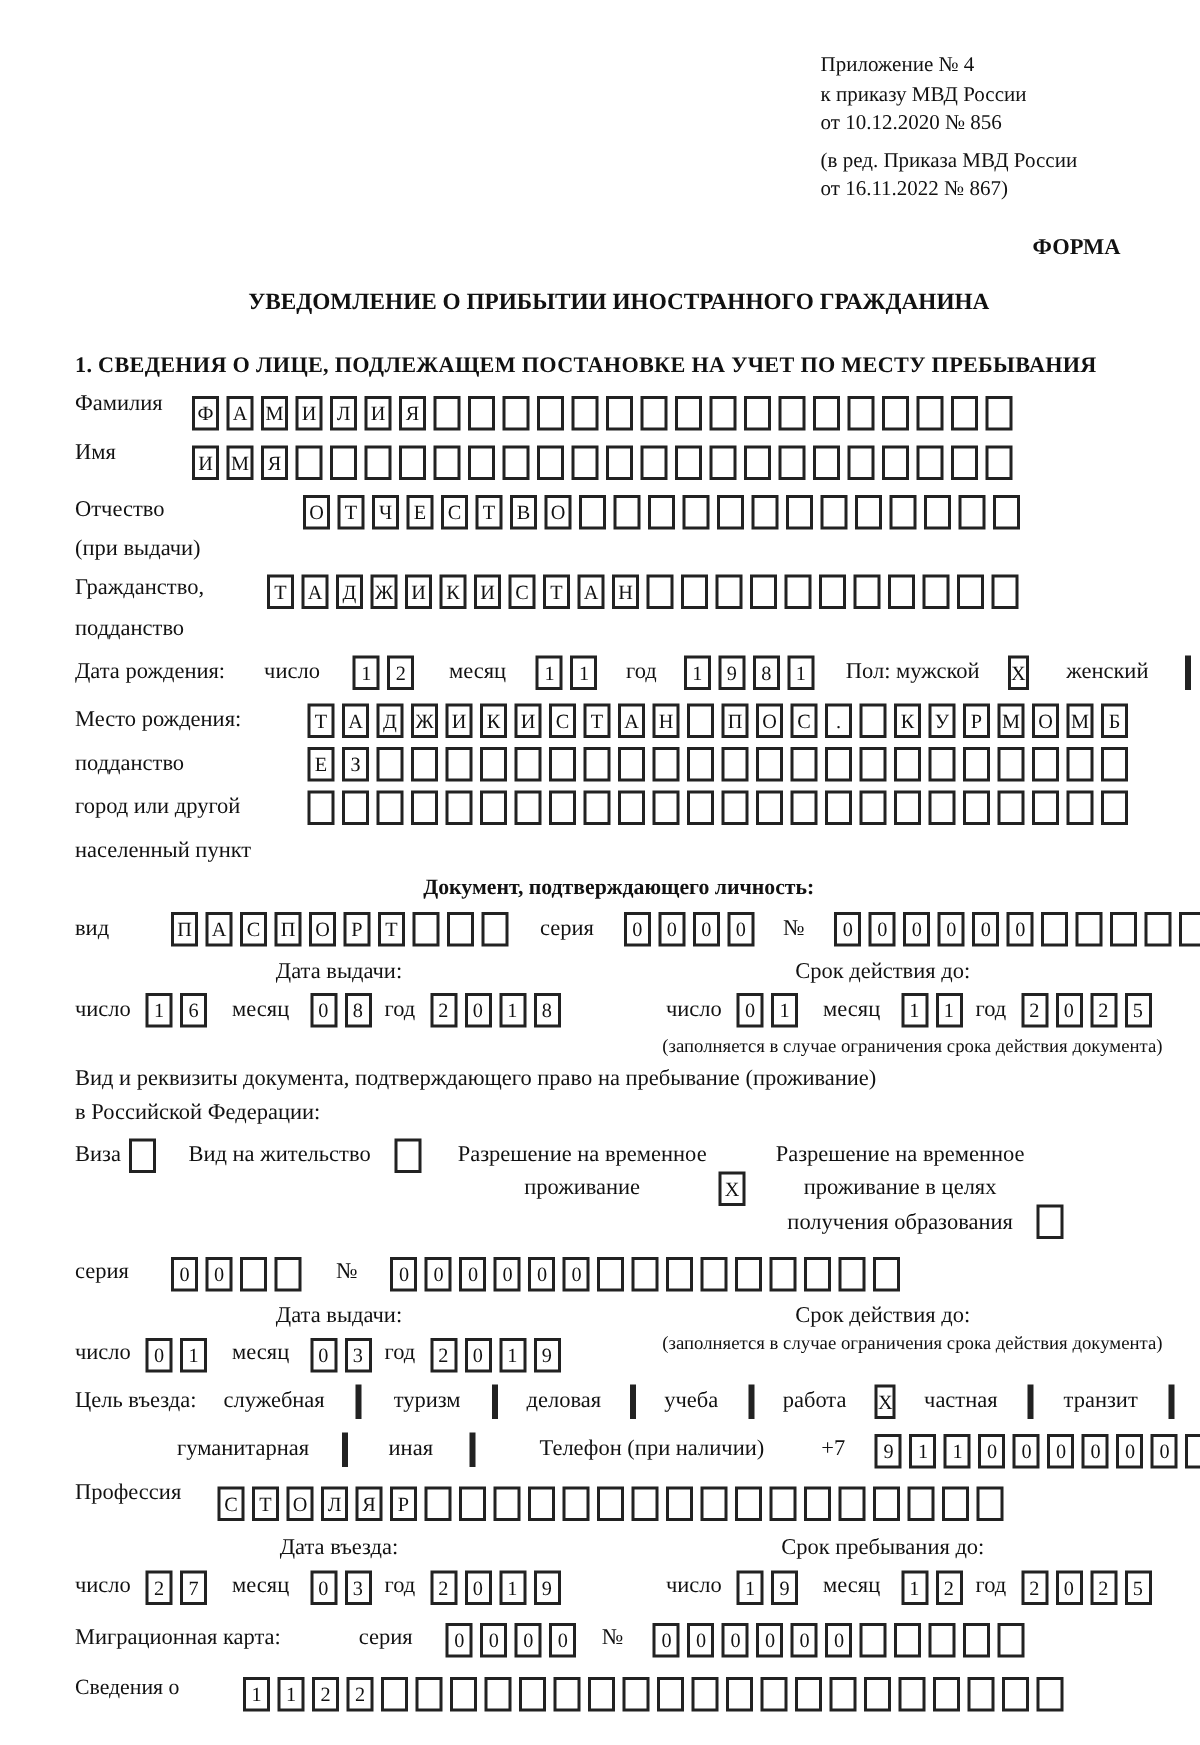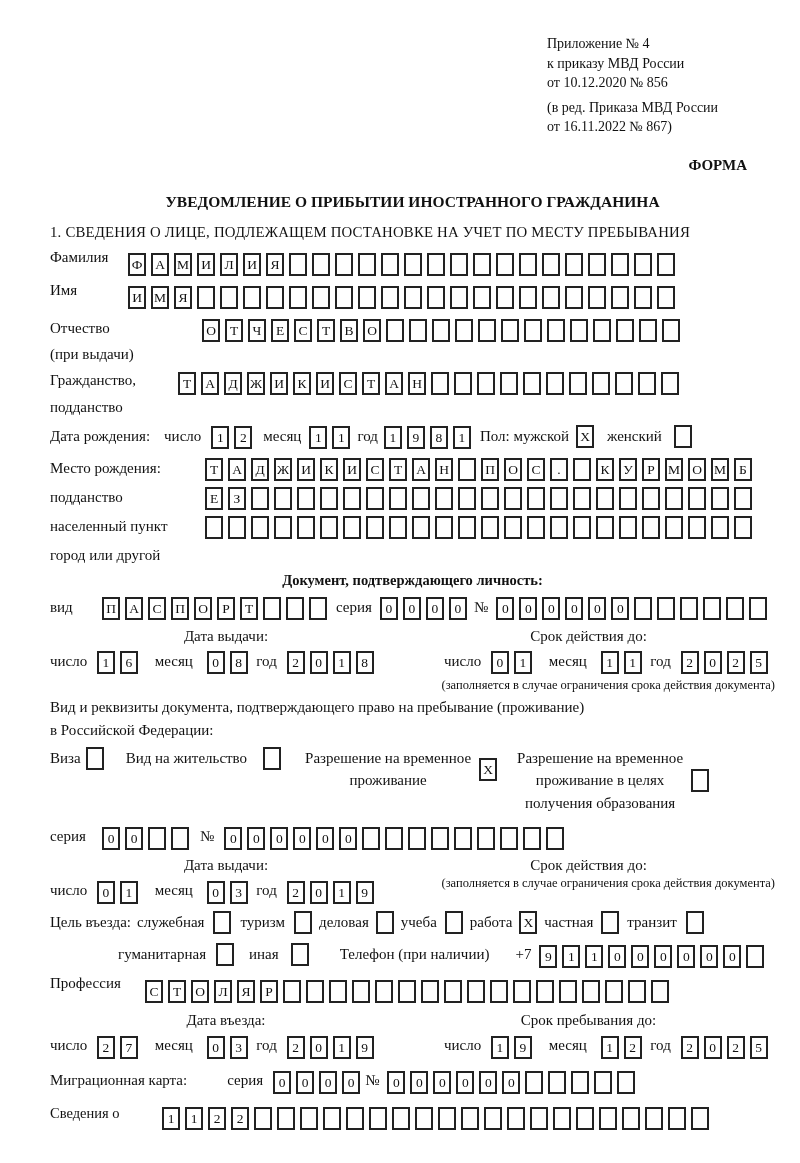--- a/index.html
+++ b/index.html
@@ -12,45 +12,45 @@
     color:#111;
     font-family:"Liberation Serif","DejaVu Serif",serif;
     font-size:15px;
     overflow:hidden;
   }
   .hdr{margin-left:497px;font-size:14px;line-height:1.4;}
   .hdr .sub{margin-top:5px;}
   .forma{font-weight:bold;text-align:right;padding-right:28px;margin-top:20px;font-size:15px;}
   .title{text-align:center;font-weight:bold;font-size:15.5px;line-height:1.55;margin-top:16px;}
   .tuline{display:inline-block;width:52px;border-bottom:2px solid #333;margin-left:10px;vertical-align:baseline;}
-  .sect{font-weight:normal;font-size:14.8px;margin-top:10px;letter-spacing:.2px;}
+  .sect{font-weight:bold;font-size:14.8px;margin-top:22px;letter-spacing:.2px;}
   .frow{display:flex;align-items:flex-start;margin-top:4px;}
   .lbl{flex:none;}
   .lblcol{flex:none;line-height:1.75;}
   .box{
     display:inline-block;box-sizing:border-box;
     width:18px;height:23px;
     border:2px solid #222;
     margin-right:5px;
     text-align:center;
     font-size:13.5px;line-height:19px;
     vertical-align:middle;background:#fff;
   }
   .boxrow{white-space:nowrap;line-height:29px;height:29px;}
-  .inlinegrp{white-space:nowrap;}
+  .inlinegrp{white-space:nowrap;gap:12px;}
   .mt6{margin-top:6px;} .mt8{margin-top:8px;}
   .center{text-align:center;}
   .bold{font-weight:bold;}
   .pair{display:flex;margin-top:6px;}
   .pcol{width:352px;flex:none;}
   .pcol2{width:373px;flex:none;margin-left:0px;}
   .phead{text-align:center;}
   .pnote{font-size:12.5px;text-align:right;margin-top:2px;white-space:nowrap;}
   .opts{display:flex;align-items:flex-start;margin-top:8px;}
-  .opt{display:flex;align-items:center;}
+  .opt{display:flex;align-items:flex-end;}
   .opt .olbl{text-align:center;line-height:1.5;}
   .opt .box{margin-left:8px;margin-right:0;}
 </style>
 </head>
 <body>
 
 <div class="page">
 
   <div class="hdr">
     <div>Приложение № 4</div>
@@ -105,22 +105,22 @@
     <span style="margin-left:4px">Пол: мужской</span>
     <span class="box" style="margin-left:7px">X</span>
     <span style="margin-left:8px">женский</span>
     <span class="box" style="margin-left:12px"></span>
   </div>
 
   <div class="frow" style="margin-top:3px">
     <span class="lblcol" style="width:155px;line-height:29px">
       <div>Место рождения:</div>
       <div>подданство</div>
+      <div>город или другой</div>
       <div>населенный пункт</div>
-      <div>город или другой</div>
     </span>
     <span>
       <div class="boxrow"><span class="box">Т</span><span class="box">А</span><span class="box">Д</span><span class="box">Ж</span><span class="box">И</span><span class="box">К</span><span class="box">И</span><span class="box">С</span><span class="box">Т</span><span class="box">А</span><span class="box">Н</span><span class="box"></span><span class="box">П</span><span class="box">О</span><span class="box">С</span><span class="box">.</span><span class="box"></span><span class="box">К</span><span class="box">У</span><span class="box">Р</span><span class="box">М</span><span class="box">О</span><span class="box">М</span><span class="box">Б</span></div>
       <div class="boxrow"><span class="box">Е</span><span class="box">З</span><span class="box"></span><span class="box"></span><span class="box"></span><span class="box"></span><span class="box"></span><span class="box"></span><span class="box"></span><span class="box"></span><span class="box"></span><span class="box"></span><span class="box"></span><span class="box"></span><span class="box"></span><span class="box"></span><span class="box"></span><span class="box"></span><span class="box"></span><span class="box"></span><span class="box"></span><span class="box"></span><span class="box"></span><span class="box"></span></div>
       <div class="boxrow"><span class="box"></span><span class="box"></span><span class="box"></span><span class="box"></span><span class="box"></span><span class="box"></span><span class="box"></span><span class="box"></span><span class="box"></span><span class="box"></span><span class="box"></span><span class="box"></span><span class="box"></span><span class="box"></span><span class="box"></span><span class="box"></span><span class="box"></span><span class="box"></span><span class="box"></span><span class="box"></span><span class="box"></span><span class="box"></span><span class="box"></span><span class="box"></span></div>
     </span>
   </div>
 
   <div class="center bold" style="margin-top:2px;font-size:14.5px">Документ, подтверждающего личность:</div>
 

